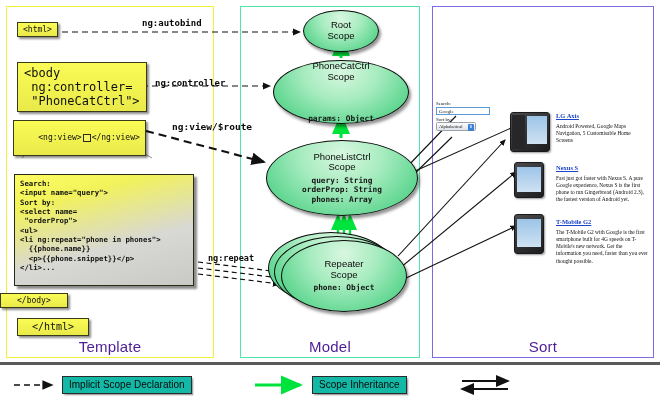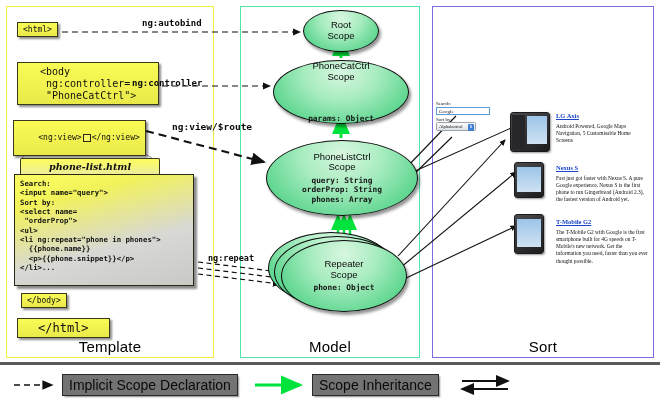--- a/index.html
+++ b/index.html
@@ -9,32 +9,32 @@
 
   svg.layer{position:absolute;left:0;top:0;width:660px;height:405px;
             pointer-events:none;}
 
   
   .panel{position:absolute;background:#fff;box-sizing:border-box;}
   .panel.template{left:6px;top:6px;width:208px;height:352px;border:1.6px solid #f2ef3a;}
   .panel.model{left:240px;top:6px;width:180px;height:352px;border:1.6px solid #4ee7a8;}
   .panel.view{left:432px;top:6px;width:222px;height:352px;border:1.6px solid #7d6ae0;}
   .panel-label{position:absolute;bottom:2px;width:100%;text-align:center;
-               font-size:15px;color:#000000;letter-spacing:.2px;}
+               font-size:15px;color:#4c1d95;letter-spacing:.2px;}
 
   
   .ybox{position:absolute;background:linear-gradient(#fbfb56,#e9e94a);
         border:1.4px solid #3a3a1a;color:#101010;
         font-family:"DejaVu Sans Mono",monospace;font-weight:normal;
         box-shadow:2px 2px 2px rgba(0,0,0,.45);
         box-sizing:border-box;white-space:pre;line-height:1.18;}
   #html-open{left:17px;top:22px;padding:2px 5px;font-size:8px;}
-  #html-close{left:17px;top:318px;padding:2px 20px;font-size:12px;}
-  #body-open{left:17px;top:62px;padding:3px 22px;font-size:10px;}
-  #body-close{left:21px;top:293px;padding:2px 5px;font-size:8px;}
+  #html-close{left:17px;top:318px;padding:2px 14px;font-size:10px;}
+  #body-open{left:17px;top:62px;padding:3px 6px;font-size:12px;}
+  #body-close{left:0;top:293px;padding:2px 16px;font-size:8px;}
   #ngview-box{left:13px;top:120px;padding:3px 5px;font-size:8px;}
   .sq{display:inline-block;width:6px;height:6px;border:1.2px solid #2a2a10;
       background:#f5f56a;vertical-align:middle;margin:0 1px;}
 
   
   #tmpl-file{position:absolute;left:14px;top:158px;width:180px;height:128px;}
   #tmpl-tab{position:absolute;left:6px;top:0;width:140px;height:17px;
             background:linear-gradient(#fdfd5e,#ececa0);
             border:1.3px solid #3a3a1a;border-bottom:none;
             box-sizing:border-box;border-radius:2px 2px 0 0;
@@ -65,21 +65,21 @@
   .rep-stack{position:absolute;border-radius:50%;
          background:radial-gradient(ellipse at 50% 18%,#d8f7e0 0%,#a8ecc0 38%,#5fd690 78%,#3cc478 100%);
          border:1.5px solid #0b0b0b;box-sizing:border-box;}
   #rep-s1{left:268px;top:232px;width:126px;height:72px;}
   #rep-s2{left:274px;top:236px;width:126px;height:72px;}
 
   
   .clabel{position:absolute;font-family:"DejaVu Sans Mono",monospace;
           font-weight:bold;color:#0a0a0a;background:transparent;}
   #lbl-autobind{left:142px;top:18px;font-size:9px;}
-  #lbl-controller{left:132px;top:78px;font-size:9px;}
+  #lbl-controller{left:155px;top:78px;font-size:9px;}
   #lbl-ngview{left:172px;top:121px;font-size:9.5px;}
   #lbl-ngrepeat{left:208px;top:253px;font-size:8.5px;}
 
   
   #mock{position:absolute;left:436px;top:101px;width:58px;height:44px;}
   .mk-lab{font-family:"Liberation Serif",serif;font-size:5px;color:#111;
           line-height:1.1;}
   #mk-input{width:54px;height:8px;border:1px solid #5b9bd5;background:#fff;
             box-sizing:border-box;font-family:"Liberation Serif",serif;
             font-size:5px;color:#222;padding:0 2px;line-height:7px;}
@@ -107,23 +107,23 @@
        color:#1b44c8;text-decoration:underline;font-weight:bold;}
   .desc{position:absolute;font-family:"Liberation Serif",serif;font-size:5.4px;
         color:#111;line-height:1.32;width:92px;}
   #t1{left:556px;top:112px;}  #d1{left:556px;top:123px;}
   #t2{left:556px;top:164px;}  #d2{left:556px;top:175px;}
   #t3{left:556px;top:218px;}  #d3{left:556px;top:229px;}
 
   
   #legend{position:absolute;left:0;top:368px;width:660px;height:37px;}
   .lg-item{position:absolute;top:6px;}
-  .lg-box{border:1.4px solid #2a2a2a;background:#737373;
+  .lg-box{border:1.4px solid #2a2a2a;background:#14b8a6;
           box-shadow:1.5px 1.5px 1.5px rgba(0,0,0,.35);
-          font-size:14px;color:#0a0a0a;padding:2.5px 6px;
+          font-size:10px;color:#0a0a0a;padding:2.5px 6px;
           display:inline-block;line-height:1.1;}
   #lg1{left:62px;} #lg2{left:312px;} #lg3{left:520px;}
   #topbar{position:absolute;left:0;top:362px;width:660px;height:3px;
           background:#5a5a5a;}
 </style>
 </head>
 <body>
 
 <div id="stage">
 
@@ -177,21 +177,20 @@
   <div class="ybox" id="html-open">&lt;html&gt;</div>
   <div class="ybox" id="body-open">&lt;body
  ng:controller=
  "PhoneCatCtrl"&gt;</div>
 
   <div class="ybox" id="ngview-box">
     <span>&lt;ng:view&gt;</span><span class="sq"></span><span>&lt;/ng:view&gt;</span>
   </div>
 
   <div id="tmpl-file">
-    <div id="tmpl-tab">phone-list.html</div>
     <div id="tmpl-body">
       <div id="tmpl-code">Search:
 &lt;input name="query"&gt;
 Sort by:
 &lt;select name=
  "orderProp"&gt;
 &lt;ul&gt;
 &lt;li ng:repeat="phone in phones"&gt;
   {{phone.name}}
   &lt;p&gt;{{phone.snippet}}&lt;/p&gt;

